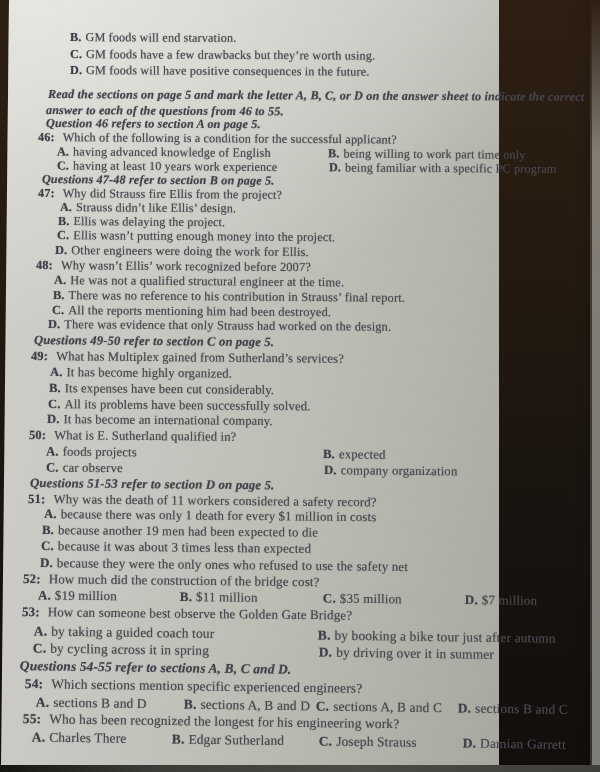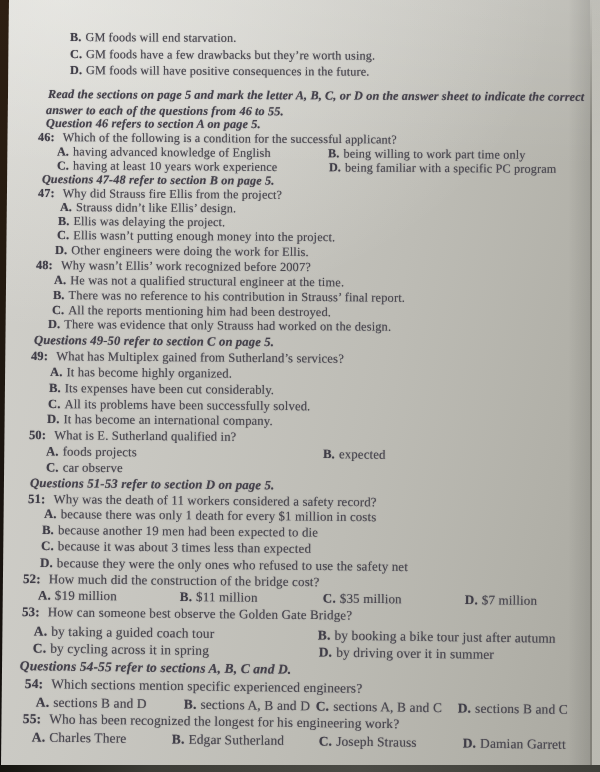--- a/index.html
+++ b/index.html
@@ -3,21 +3,21 @@
 <meta charset="utf-8">
 <title>Exam page photo</title>
 <style>
   html,body{margin:0;padding:0;background:#0f0d0b;}
   .photo{
     position:relative;width:600px;height:772px;overflow:hidden;
     background:linear-gradient(180deg,#2e1f13 0%,#261b10 30%,#1b1510 60%,#110e0c 100%);
     font-family:"Liberation Serif","DejaVu Serif",serif;
   }
   .paper{
-    position:absolute;left:0;top:0;width:600px;height:766px;
+    position:absolute;left:0;top:0;width:499px;height:766px;
     clip-path:polygon(9px 0,600px 0,600px 766px,1px 766px);
     background:
       radial-gradient(ellipse 900px 600px at 10% 0%,rgba(250,250,246,.45),rgba(250,250,246,0) 55%),
       linear-gradient(180deg,rgba(255,255,255,.14) 0%,rgba(255,255,255,0) 22%),
       linear-gradient(103deg,#d1d0cb 0%,#c9c8c2 30%,#bdbcb5 60%,#b1b0a8 85%,#a9a8a0 100%);
   }
   .edge-shadow-right{position:absolute;top:0;left:568px;width:22px;height:766px;
     background:linear-gradient(90deg,rgba(0,0,0,0) 0%,rgba(0,0,0,.10) 100%);}
   .crease-line{position:absolute;top:0;left:590px;width:1.5px;height:766px;
     background:linear-gradient(180deg,rgba(90,88,80,0) 0%,rgba(90,88,80,.55) 18%,rgba(90,88,80,.5) 100%);}
@@ -89,20 +89,21 @@
     <div class="line s4" style="left:48px;top:397px"><b class="ol">C.</b><span>All its problems have been successfully solved.</span></div>
     <div class="line s4" style="left:47px;top:412px"><b class="ol">D.</b><span>It has become an international company.</span></div>
 
     <div class="line s4" style="left:29px;top:428px"><b class="qn">50:</b><span>What is E. Sutherland qualified in?</span></div>
     <div class="line s5 row" style="top:444px">
       <span class="cell" style="left:46px"><b class="ol">A.</b><span>foods projects</span></span>
       <span class="cell" style="left:323px"><b class="ol">B.</b><span>expected</span></span>
     </div>
     <div class="line s5 row" style="top:460px">
       <span class="cell" style="left:46px"><b class="ol">C.</b><span>car observe</span></span>
+      <span class="cell" style="left:324px"><b class="ol">D.</b><span>company organization</span></span>
     </div>
 
     <div class="line s5 it" style="left:30px;top:476px">Questions 51-53 refer to section D on page 5.</div>
     <div class="line s5" style="left:28px;top:492px"><b class="qn">51:</b><span>Why was the death of 11 workers considered a safety record?</span></div>
     <div class="line s5" style="left:44px;top:507px"><b class="ol">A.</b><span>because there was only 1 death for every $1 million in costs</span></div>
     <div class="line s5" style="left:42px;top:523px"><b class="ol">B.</b><span>because another 19 men had been expected to die</span></div>
     <div class="line s6" style="left:41px;top:539px"><b class="ol">C.</b><span>because it was about 3 times less than expected</span></div>
     <div class="line s6" style="left:40px;top:556px"><b class="ol">D.</b><span>because they were the only ones who refused to use the safety net</span></div>
 
     <div class="line s6" style="left:23px;top:572px"><b class="qn">52:</b><span>How much did the construction of the bridge cost?</span></div>

